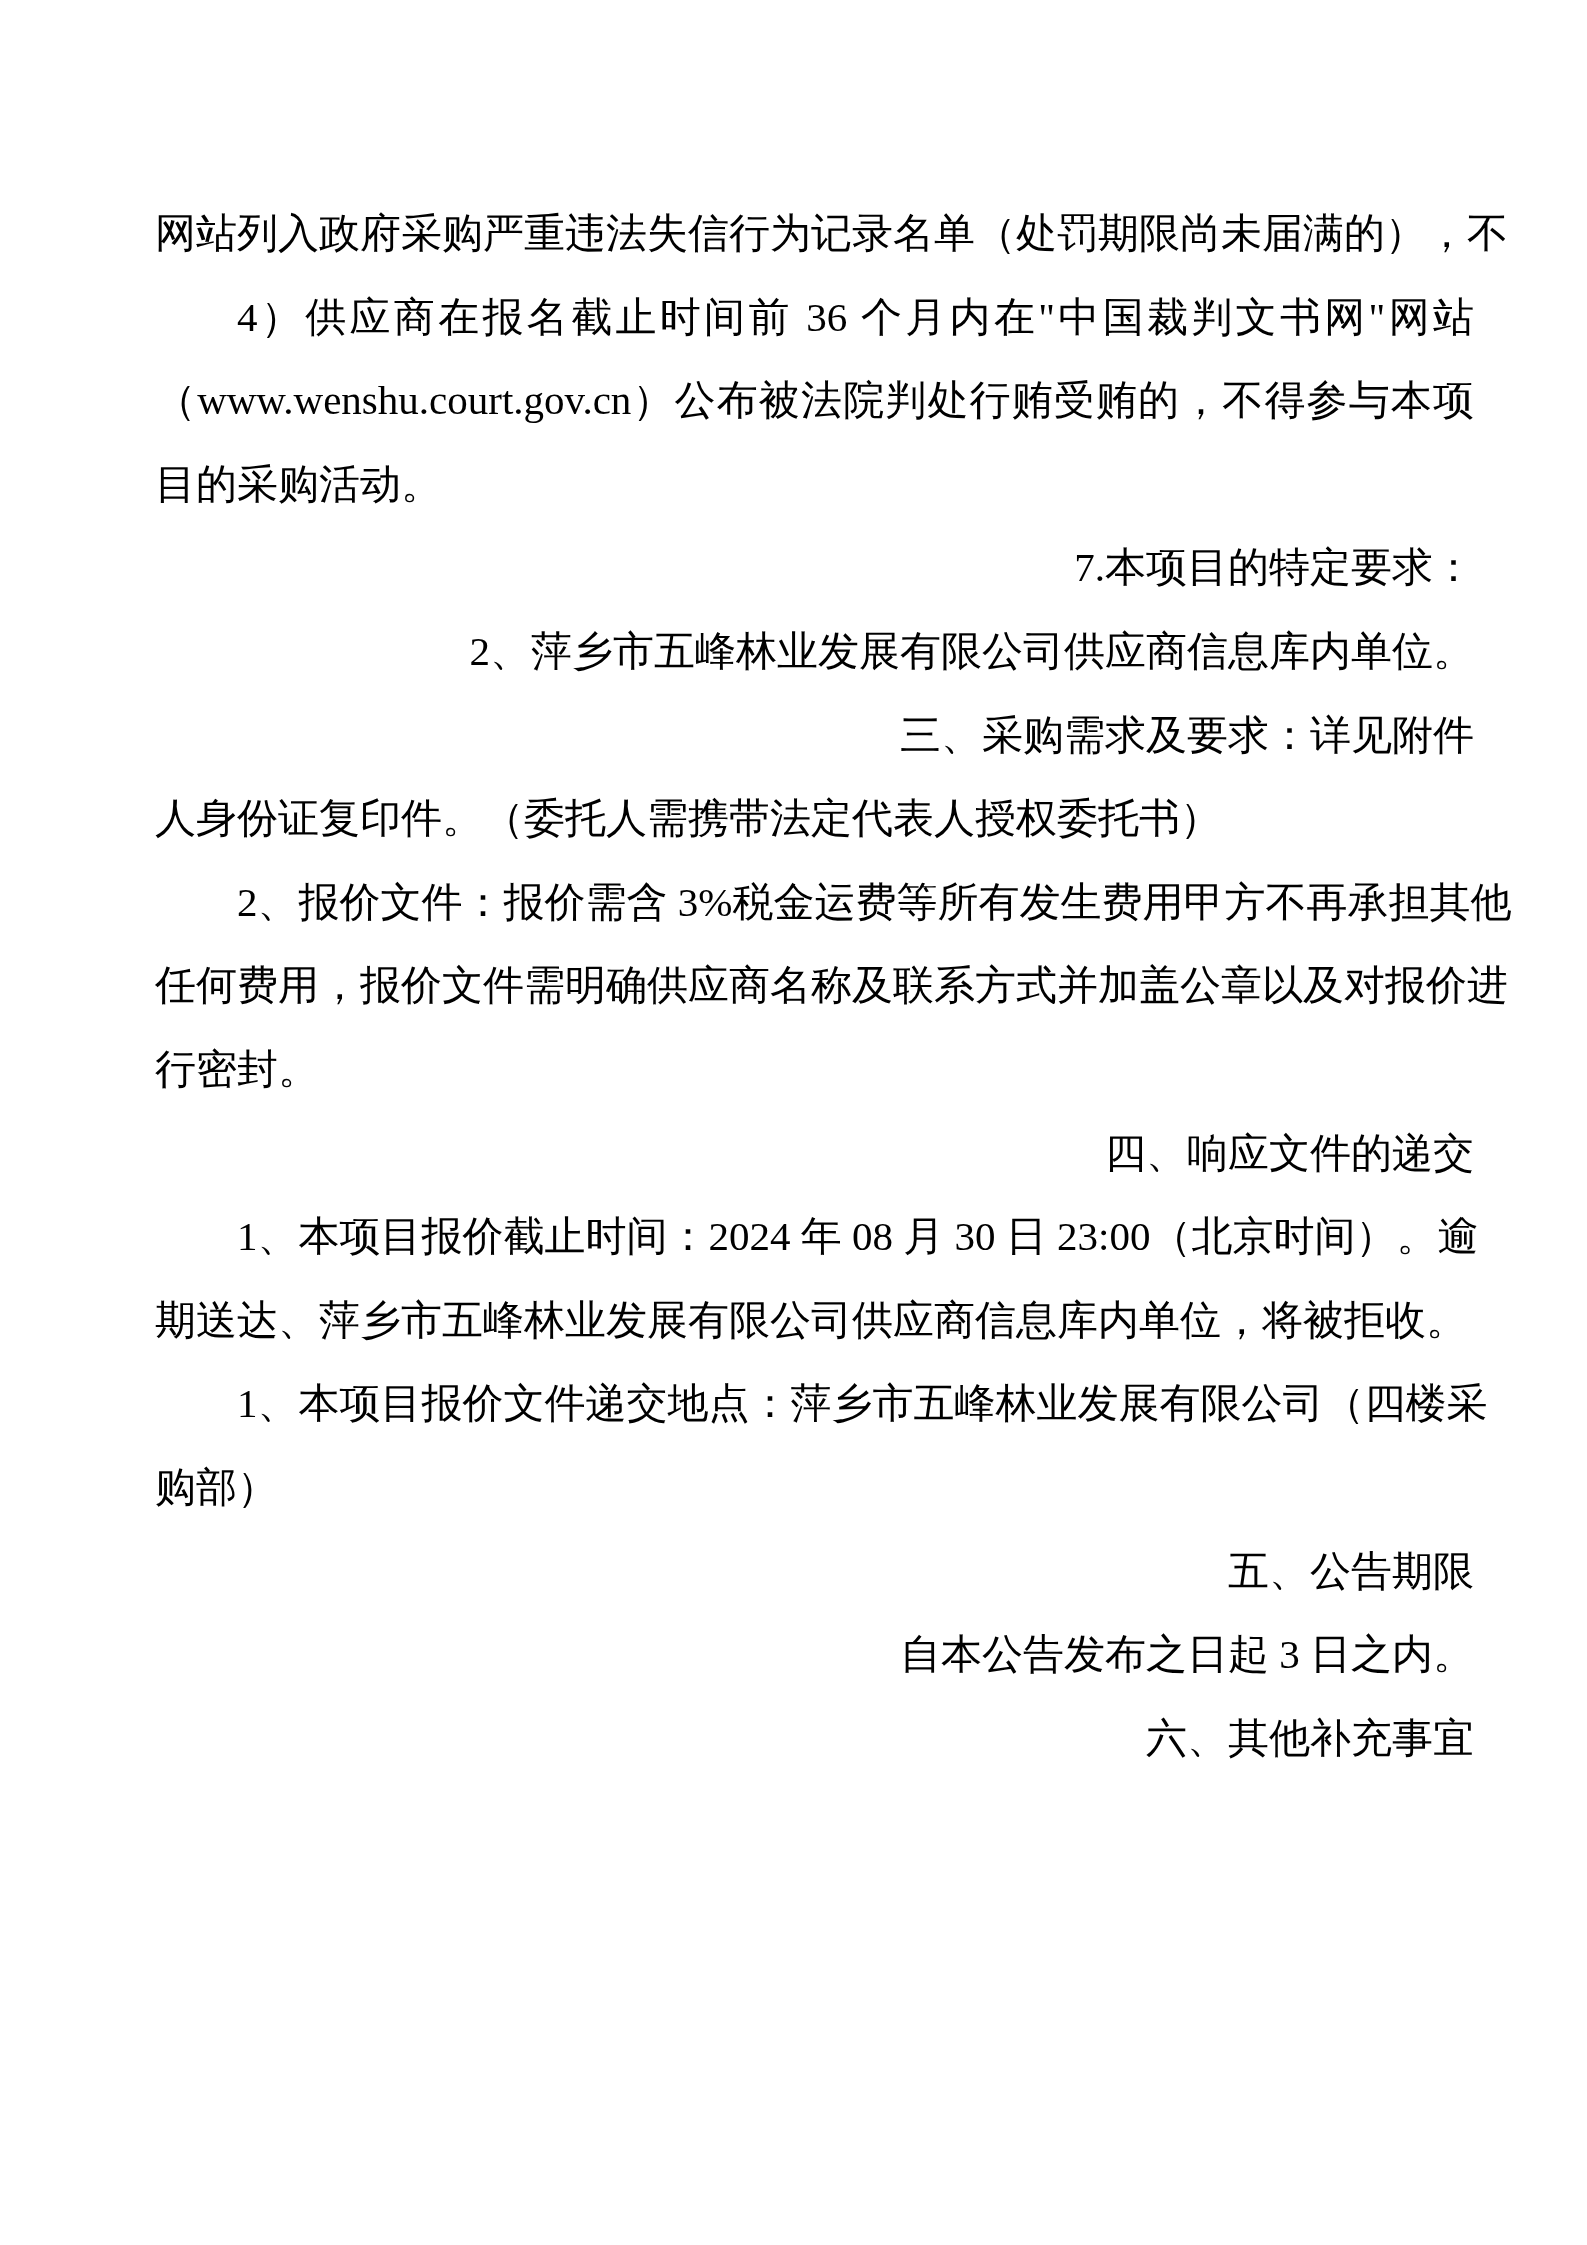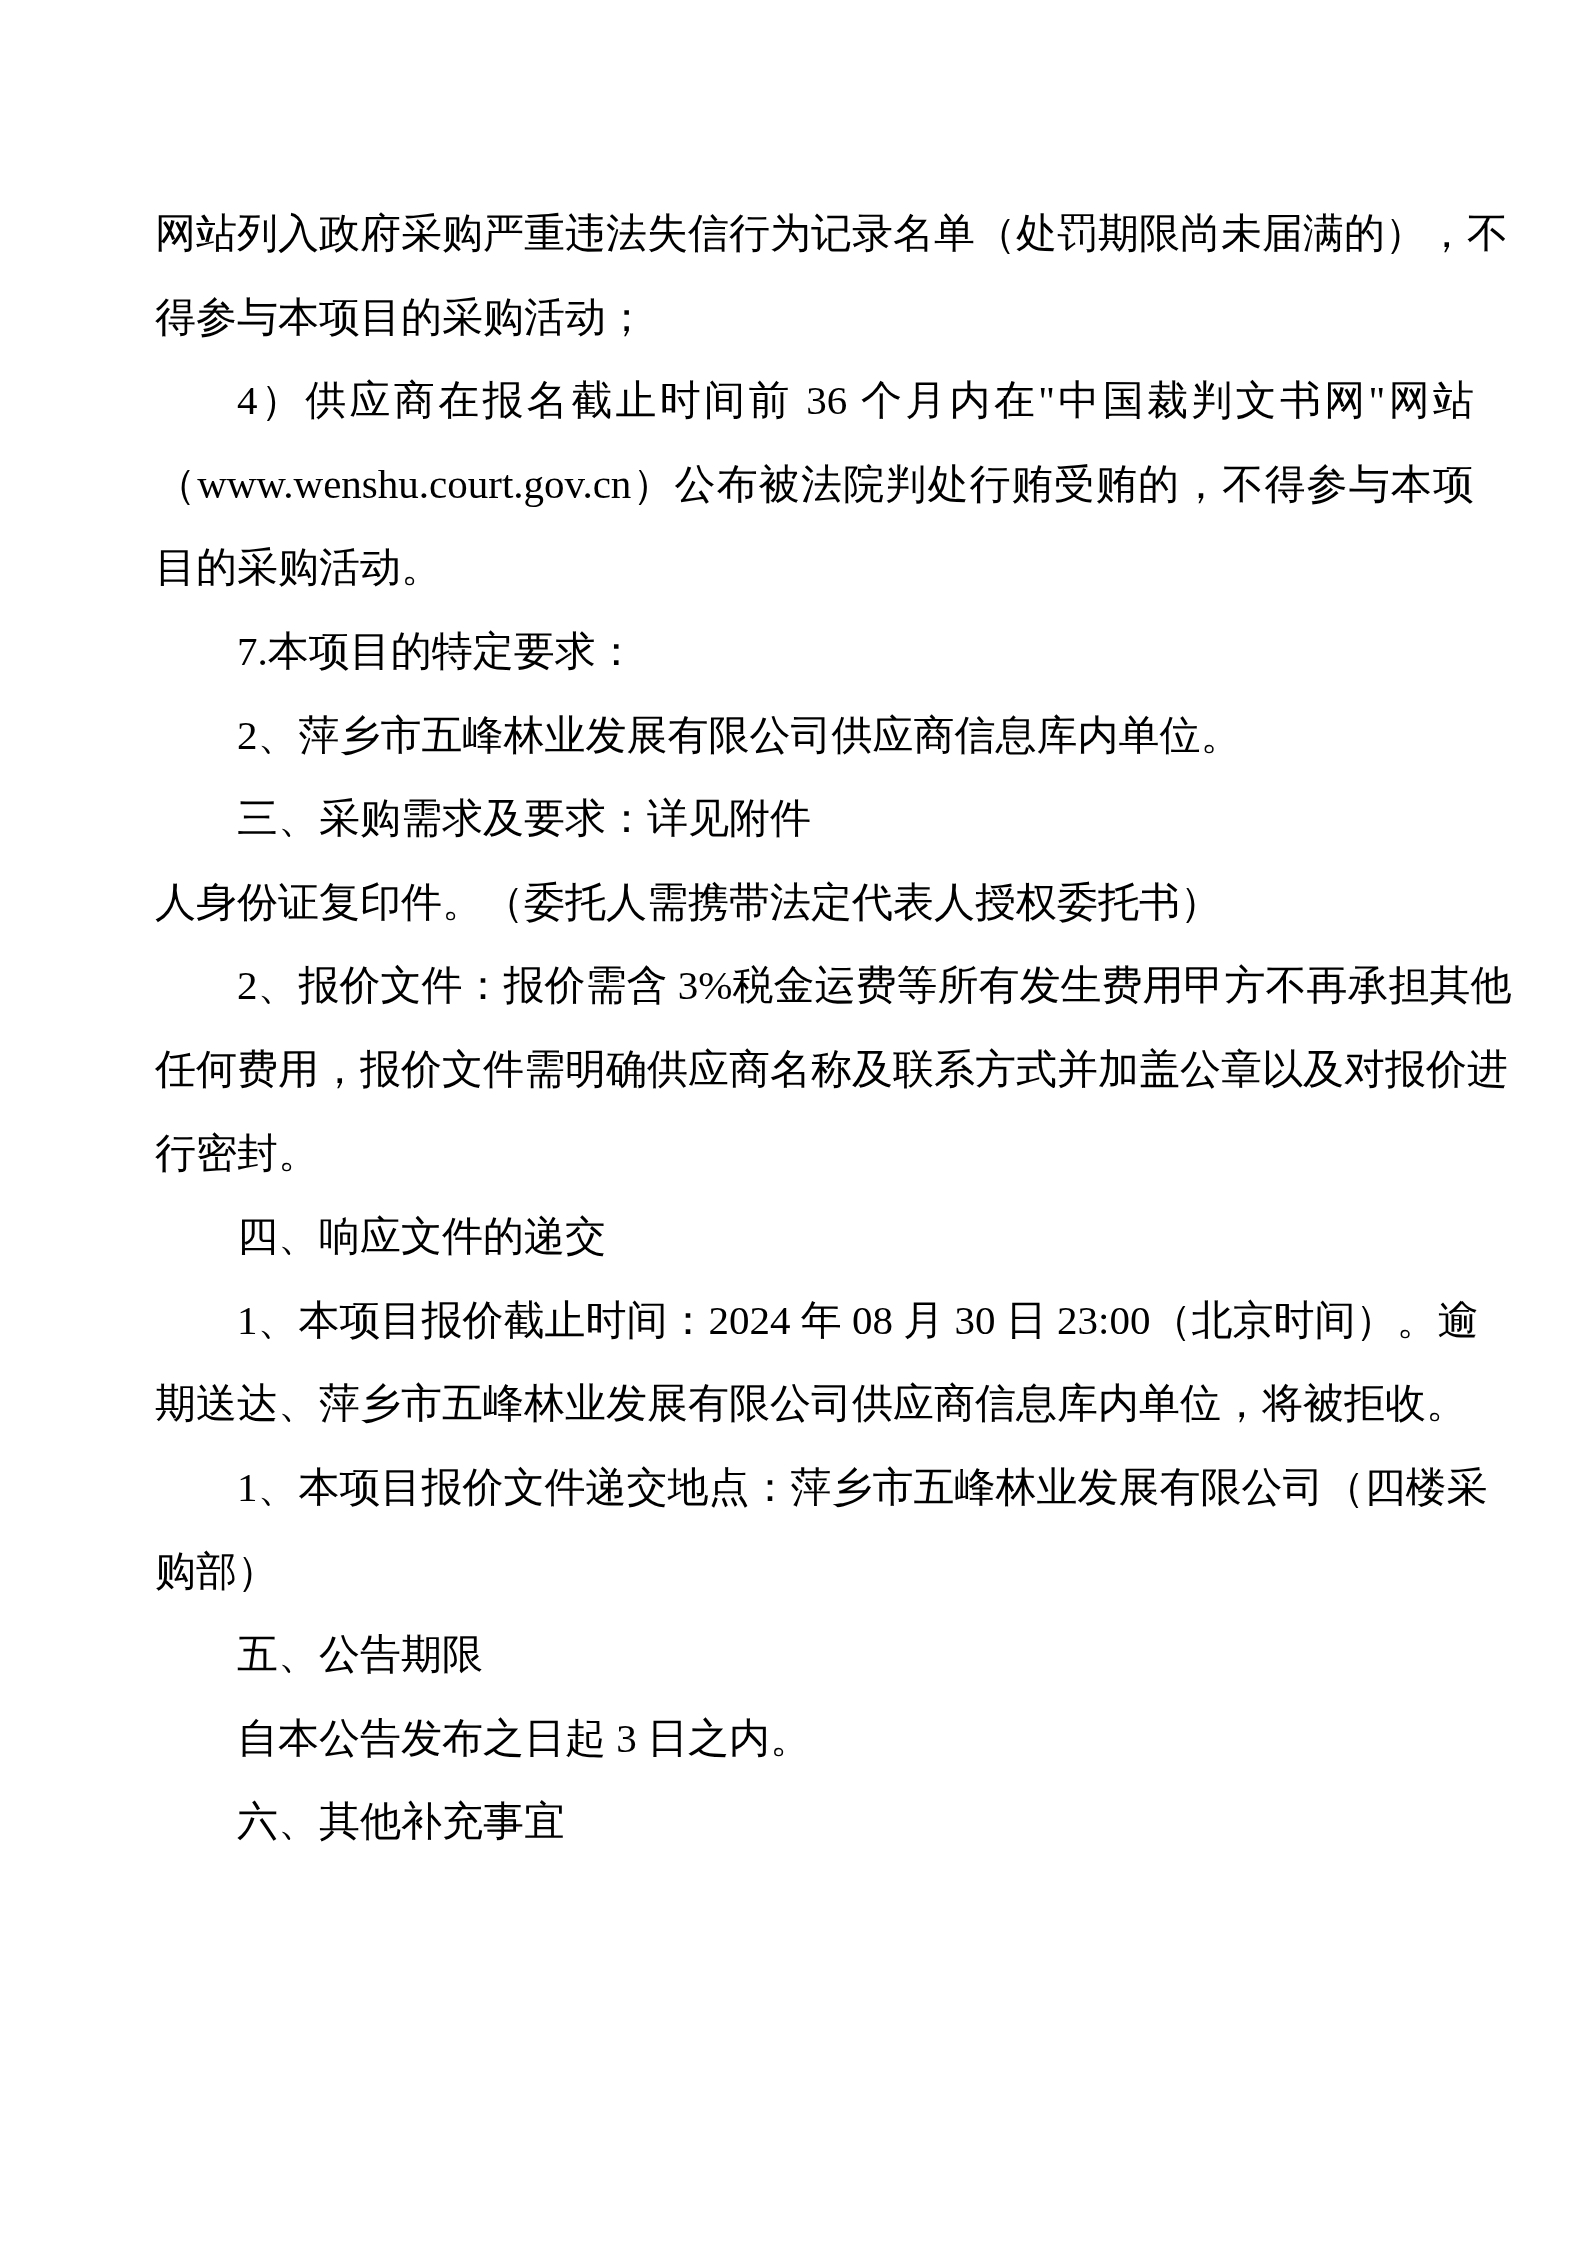--- a/index.html
+++ b/index.html
@@ -41,30 +41,30 @@
     overflow: visible;
   }
   
   .line.end {
     text-align: left;
     text-align-last: auto;
   }
   
   .line.ind {
     padding-left: 82px;
+    text-align: right;
   }
 </style>
 </head>
 <body>
 
 <div class="page">
   <div class="doc-body" id="doc-body">
 
   <div class="line">网站列入政府采购严重违法失信行为记录名单（处罚期限尚未届满的），不</div>
-      <div class="line end">得参与本项目的采购活动；</div>
       <div class="line ind">4）供应商在报名截止时间前 36 个月内在"中国裁判文书网"网站</div>
       <div class="line">（www.wenshu.court.gov.cn）公布被法院判处行贿受贿的，不得参与本项</div>
       <div class="line end">目的采购活动。</div>
       <div class="line end ind">7.本项目的特定要求：</div>
       <div class="line end ind">2、萍乡市五峰林业发展有限公司供应商信息库内单位。</div>
       <div class="line end ind">三、采购需求及要求：详见附件</div>
       <div class="line end">人身份证复印件。（委托人需携带法定代表人授权委托书）</div>
       <div class="line ind">2、报价文件：报价需含 3%税金运费等所有发生费用甲方不再承担其他</div>
       <div class="line">任何费用，报价文件需明确供应商名称及联系方式并加盖公章以及对报价进</div>
       <div class="line end">行密封。</div>

